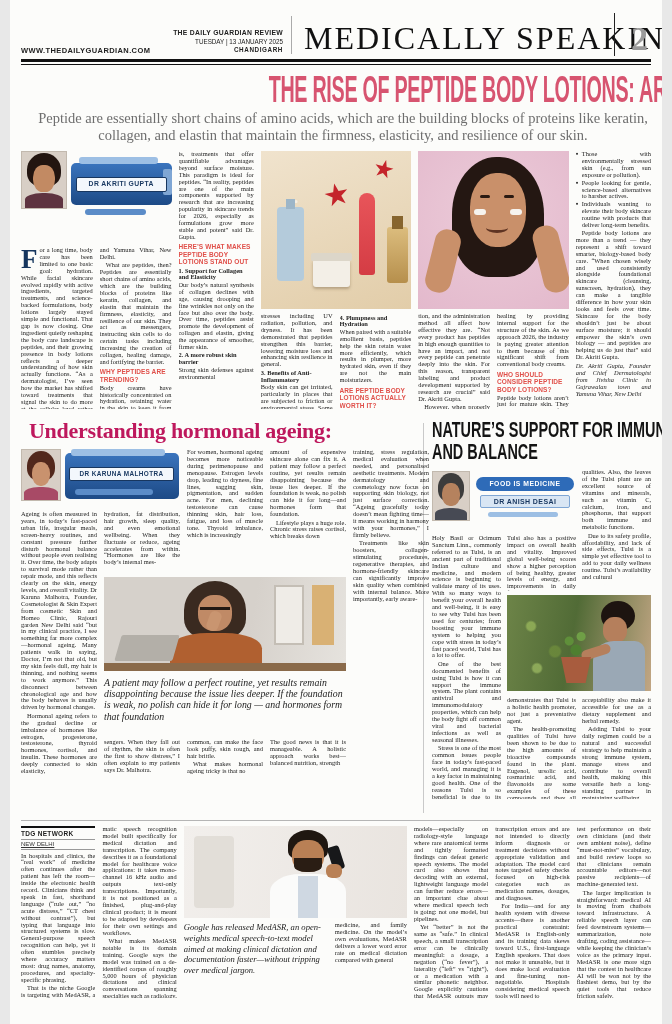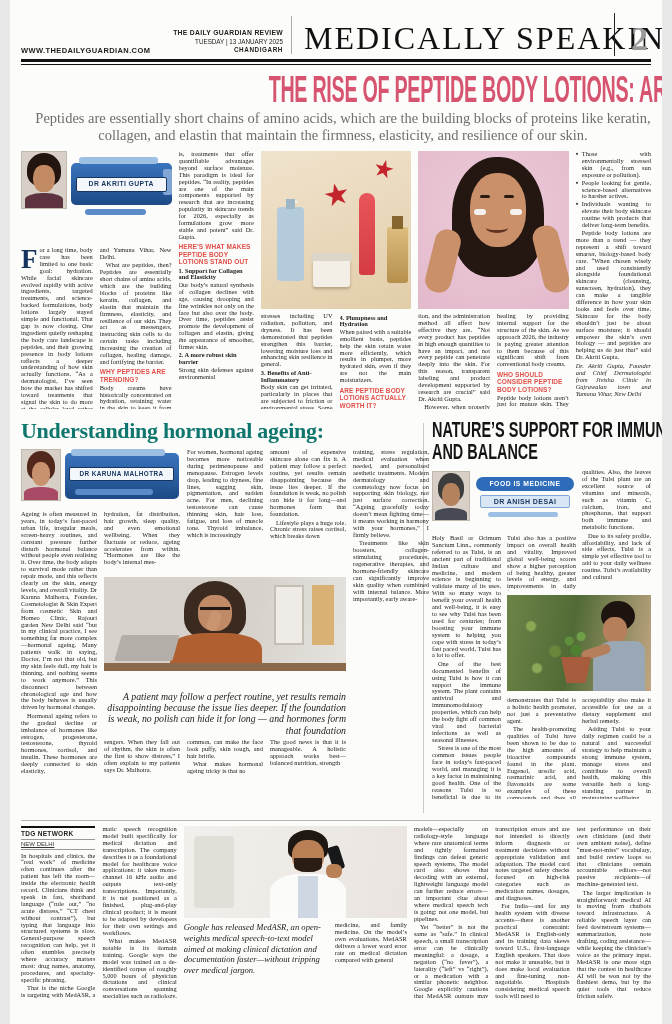--- a/index.html
+++ b/index.html
@@ -66,21 +66,21 @@
   .fa-skin { position:absolute; top:23%; left:26%; width:48%; height:48%; border-radius:46%; }
   .fa-torso { position:absolute; bottom:0; left:6%; right:6%; height:26%; border-radius:45% 45% 0 0; }
 
   
   .art { position:relative; overflow:hidden; }
   .art div { position:absolute; }
 
   
   .mid-section { display:flex; margin-top:10px; height:394px; }
   .hormonal { width:414px; }
-  .h-kicker { font:700 22px/24px "Liberation Serif", serif; color:#0f766e; letter-spacing:-.3px; }
+  .h-kicker { font:700 22px/24px "Liberation Serif", serif; color:#be185d; letter-spacing:-.3px;margin-left:8px; }
   .h-head { white-space:nowrap; height:27px; margin-top:1px; }
   .h-head-inner { display:inline-block; font:700 25px "Liberation Serif", serif; color:#111; transform:scale(.88,1); transform-origin:left center; letter-spacing:-.3px; }
   .h-body { position:relative; height:330px; margin-top:6px; }
   .abs { position:absolute; }
   .h-quote { font-style:italic; font-size:9.8px; line-height:11.2px; color:#222; text-align:left; }
   .vdivider { width:1px; background:#c9c9c9; margin:4px 8px 0; }
 
   
   .nature { width:219px; }
   .n-head { white-space:nowrap; height:22px; }
@@ -123,21 +123,21 @@
     <div class="mh-vrule1"></div>
     <div class="mh-section">MEDICALLY SPEAKING</div>
     <div class="mh-vrule2"></div>
     <div class="mh-page">2</div>
   </div>
   <div class="mh-rule"></div>
 
   <div class="lead-head">
     <span class="lead-head-inner">THE RISE OF PEPTIDE BODY LOTIONS: ARE THEY THE NEXT BIG THING?</span>
   </div>
-  <div class="lead-sub">Peptides are essentially short chains of amino acids, which are the building blocks of proteins like keratin, collagen, and elastin that maintain the firmness, elasticity, and resilience of our skin.</div>
+  <div class="lead-sub">Peptide are essentially short chains of amino acids, which are the building blocks of proteins like keratin, collagen, and elastin that maintain the firmness, elasticity, and resilience of our skin.</div>
 
   <div class="pep-body">
 
     <div class="pair">
       <div class="bcard">
         <div class="b-photo">
           <div class="face-art">
               <div class="fa-hair" style="background:#221510;"></div>
               <div class="fa-skin" style="background:#c28a63;"></div>
               <div class="fa-torso" style="background:#5e3340;"></div>
@@ -268,21 +268,21 @@
           <div style="left:170px;top:8px;width:30px;height:60px;background:#efece7;border:2px solid #c4beb5;"></div>
           <div style="left:208px;top:8px;width:22px;height:60px;background:#d9b174;"></div>
           <div style="left:80px;top:4px;width:62px;height:58px;background:#3a2a20;border-radius:50% 50% 35% 35%;"></div>
           <div style="left:94px;top:18px;width:34px;height:36px;background:#c08a66;border-radius:45%;"></div>
           <div style="left:96px;top:30px;width:30px;height:2.5px;background:#221813;"></div>
           <div style="left:104px;top:34px;width:12px;height:20px;background:#c99570;border-radius:5px;transform:rotate(20deg);"></div>
           <div style="left:66px;top:56px;width:92px;height:38px;background:#b06030;border-radius:40% 40% 0 0;"></div>
           <div style="left:14px;top:58px;width:58px;height:26px;background:#b3afa8;transform:skewX(-16deg);border-radius:2px;"></div>
           <div style="left:0;bottom:0;width:242px;height:8px;background:#8a6a4a;"></div>
         </div>
-        <div class="abs h-quote" style="left:83px;top:242px;width:242px;height:58px;text-align:right;">A patient may follow a perfect routine, yet results remain disappointing because the issue lies deeper. If the foundation is weak, no polish can hide it for long — and hormones form that foundation</div>
+        <div class="abs h-quote" style="left:83px;top:228px;width:242px;height:58px;">A patient may follow a perfect routine, yet results remain disappointing because the issue lies deeper. If the foundation is weak, no polish can hide it for long — and hormones form that foundation</div>
         <div class="abs coltxt" style="left:83px;top:290px;width:76px;height:40px;">
             <div class="seg-p">sengers. When they fall out of rhythm, the skin is often the first to show distress,” I often explain to my patients says Dr. Malhotra.</div>
           </div>
         <div class="abs coltxt" style="left:166px;top:290px;width:76px;height:40px;">
             <div class="seg-p">common, can make the face look puffy, skin rough, and hair brittle.</div>
             <div class="seg-p">What makes hormonal ageing tricky is that no</div>
           </div>
         <div class="abs coltxt" style="left:249px;top:290px;width:76px;height:40px;">
             <div class="seg-p">The good news is that it is manageable. A holistic approach works best—balanced nutrition, strength</div>
           </div>

